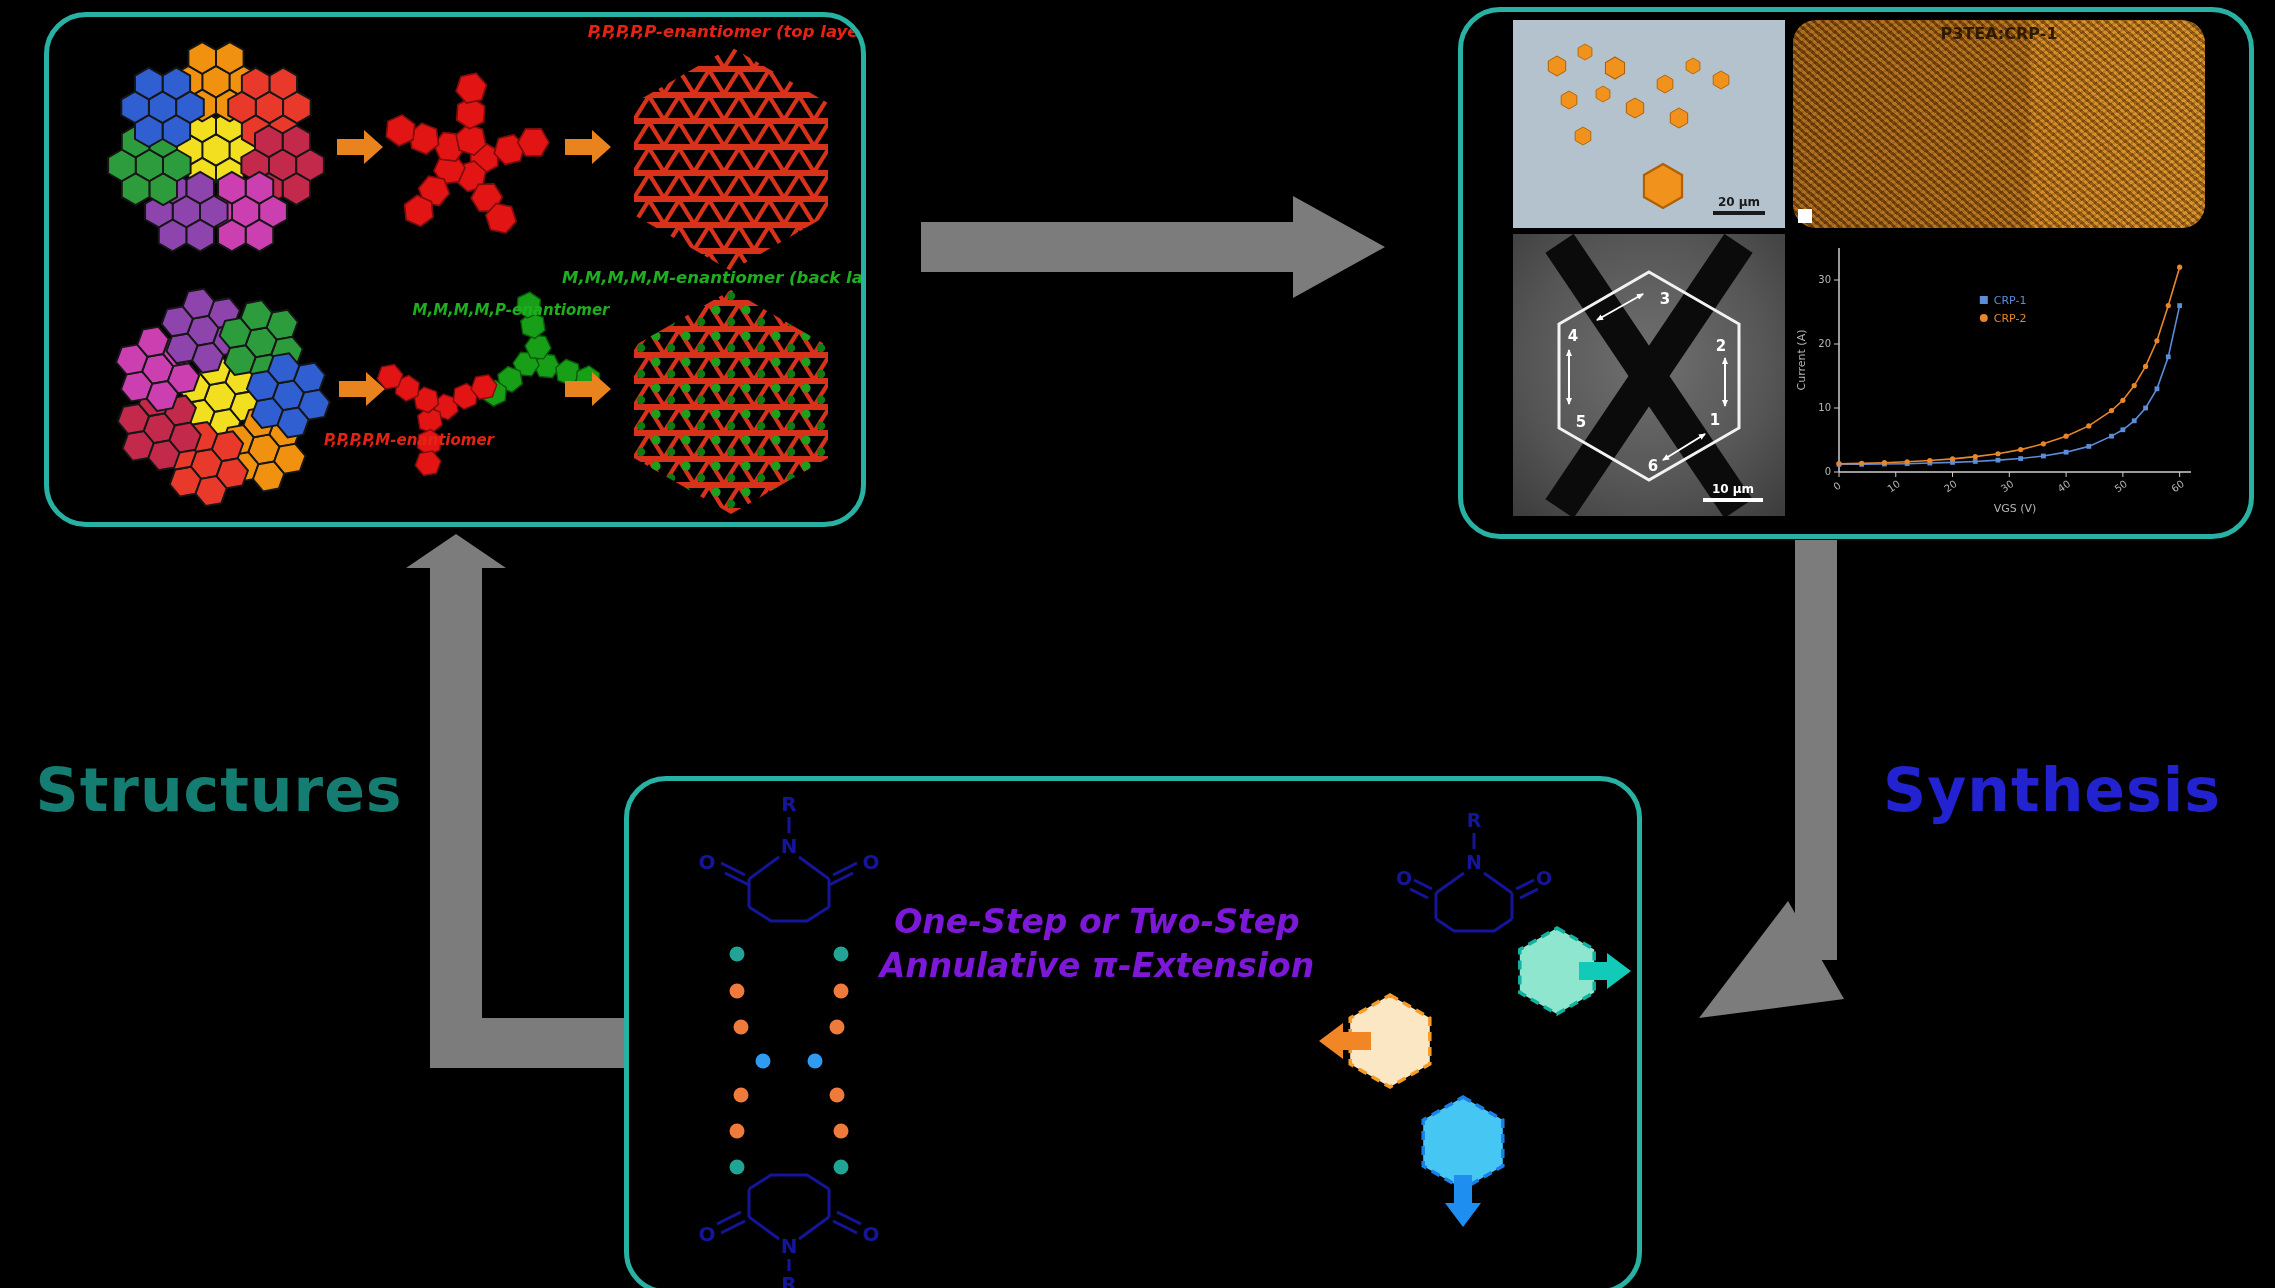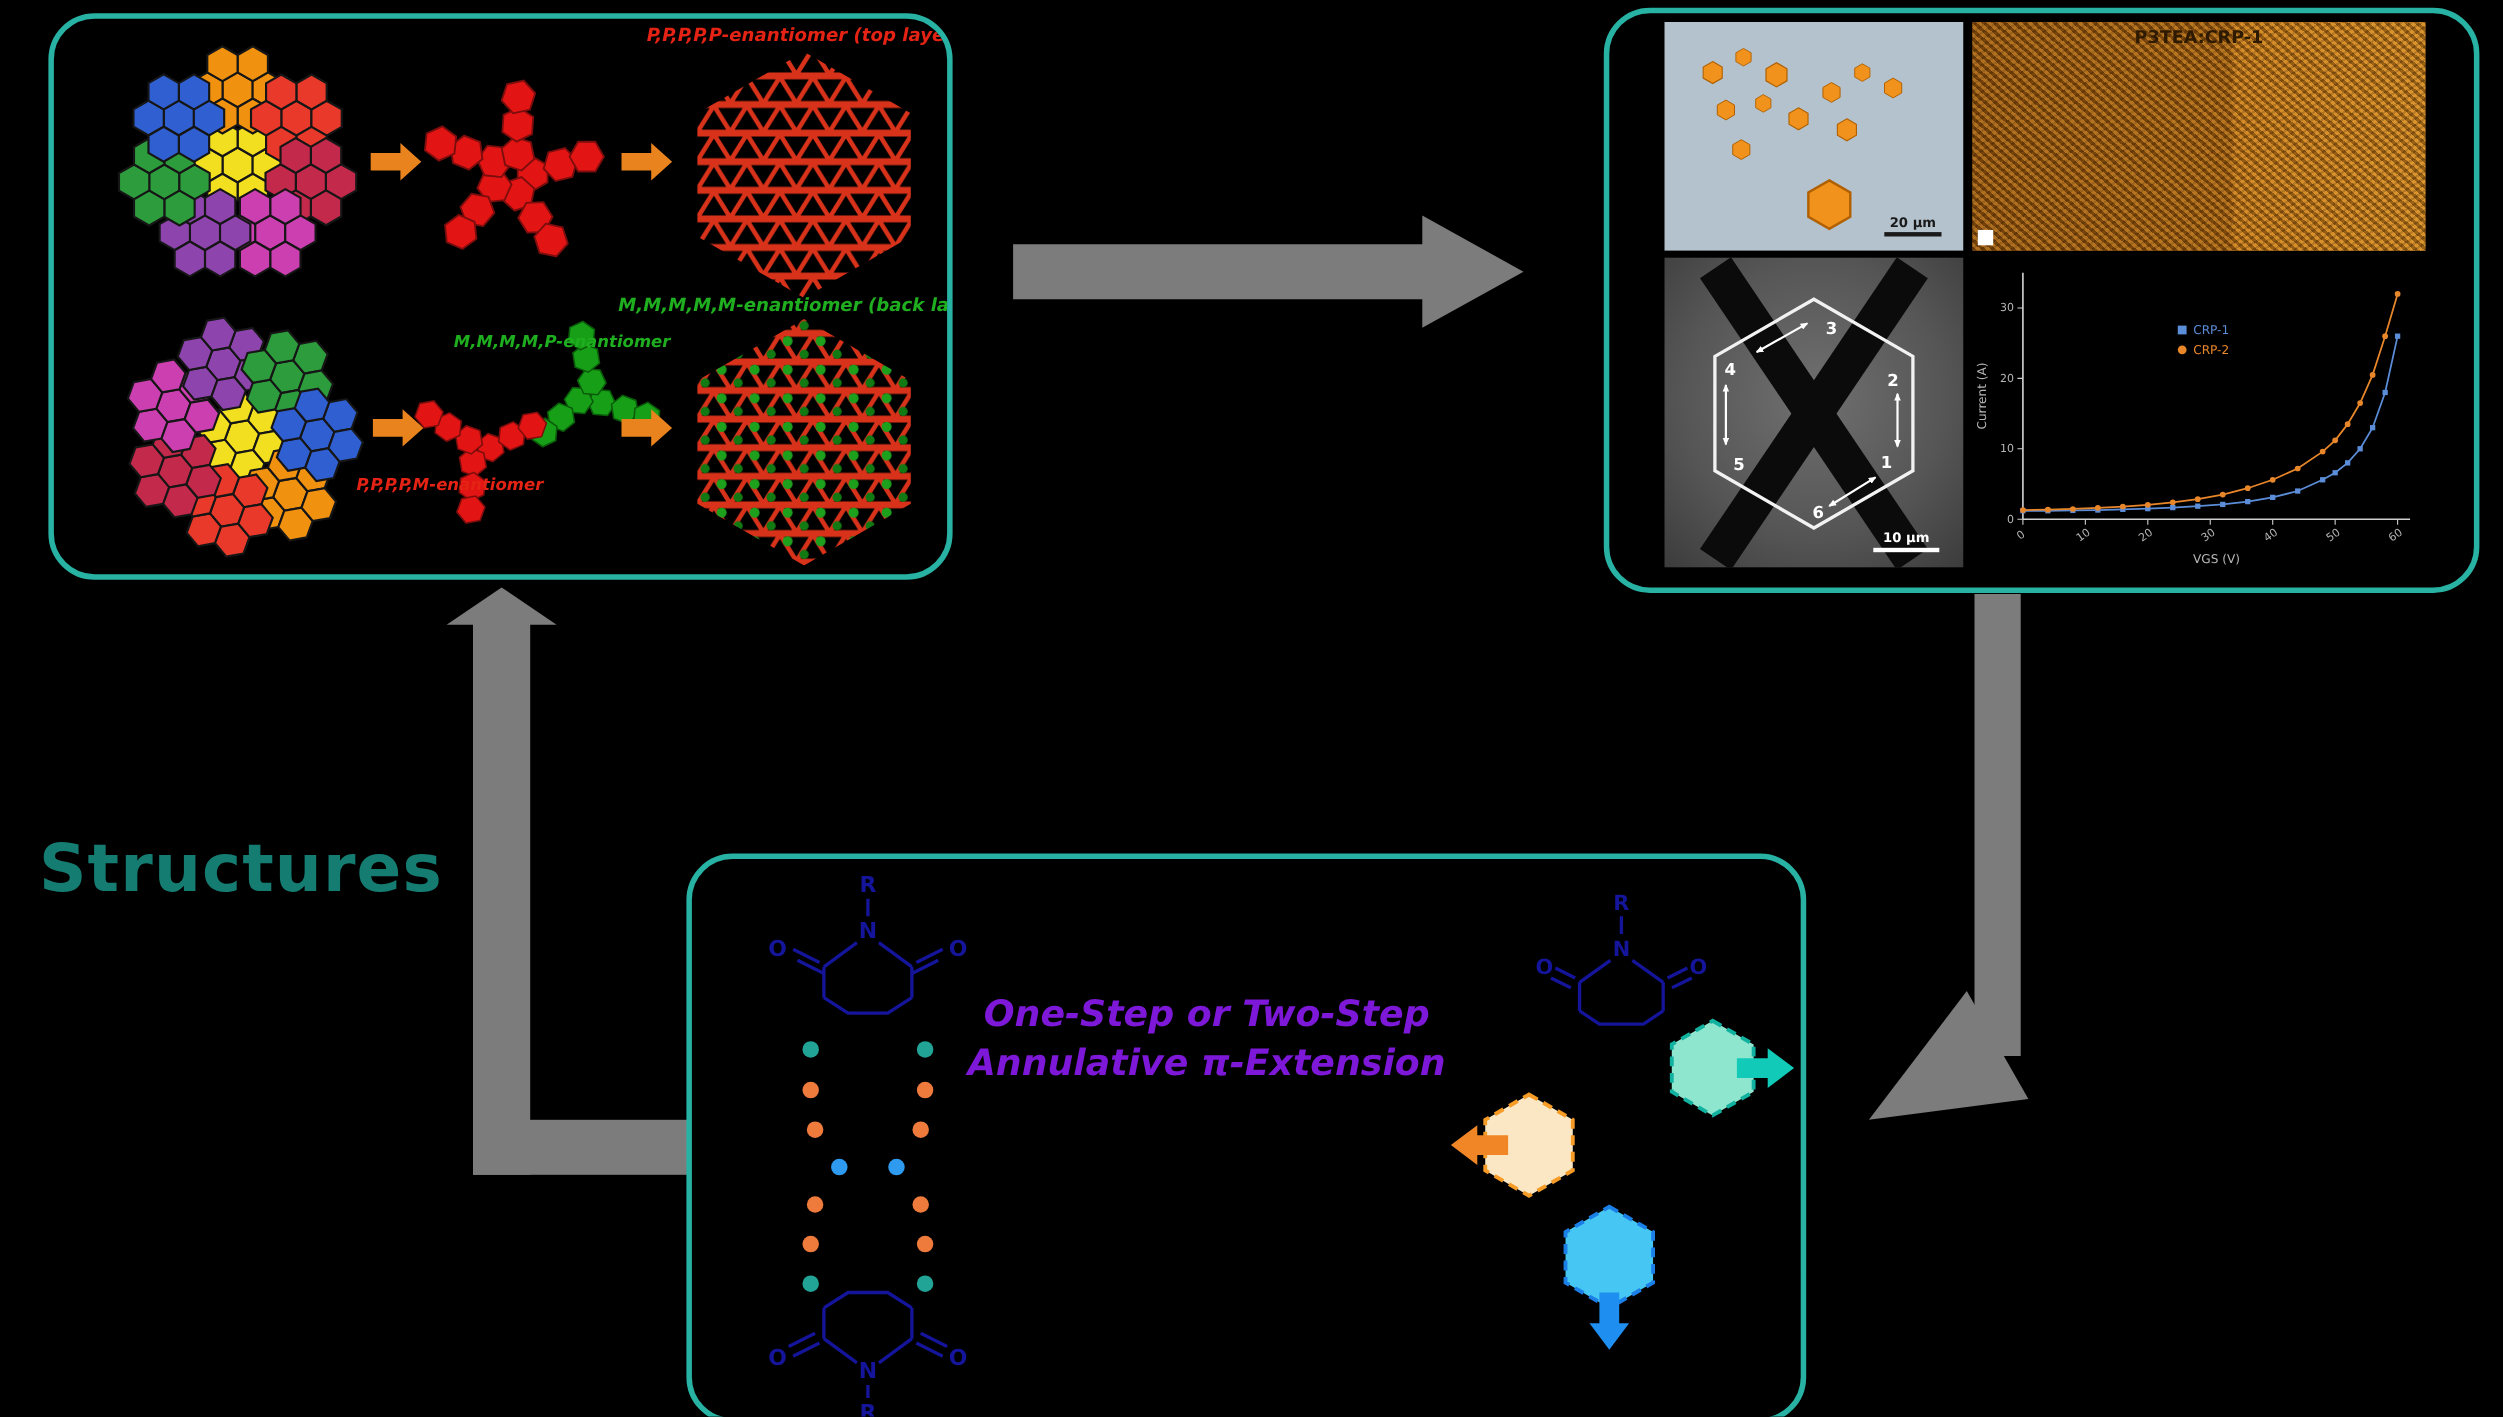--- a/index.html
+++ b/index.html
@@ -27,20 +27,21 @@
     </g>
 
     <g fill="#7c7c7c">
       <rect x="430" y="566" width="52" height="502"></rect>
       <rect x="430" y="1018" width="197" height="50"></rect>
       <polygon points="456,534 406,568 506,568"></polygon>
     </g>
   </svg>
 
   <div class="headline" style="left:219px;top:755px;font-size:60px;color:#157c72;">Structures</div>
+  <div class="headline" style="left:2052px;top:755px;font-size:60px;color:#2222d0;">Synthesis</div>
 
   <div class="panel" style="left:44px;top:12px;width:812px;height:505px;">
     <svg width="812" height="505" viewBox="0 0 812 505">
       <defs>
         <polygon id="hx" points="0,-13 11.3,-6.5 11.3,6.5 0,13 -11.3,6.5 -11.3,-6.5"></polygon>
         <g id="flower" stroke="#161616" stroke-width="1.6">
           <use href="#hx"></use>
           <use href="#hx" x="22.5" y="0"></use>
           <use href="#hx" x="-22.5" y="0"></use>
           <use href="#hx" x="11.3" y="19.5"></use>
@@ -127,21 +128,21 @@
         <use href="#ohx" transform="translate(150,166) scale(2.2)"></use>
       </g>
       <text x="226" y="186" text-anchor="middle" font-size="12" font-weight="bold" fill="#1a1a1a">20 μm</text>
       <rect x="200" y="191" width="52" height="4" fill="#1a1a1a"></rect>
     </svg>
 
     <div class="abs" style="left:330px;top:8px;width:412px;height:208px;
                 background:
                   repeating-linear-gradient(41deg, rgba(70,35,0,0.38) 0 3px, rgba(255,180,70,0.28) 3px 6px),
                   repeating-linear-gradient(-33deg, rgba(40,20,0,0.30) 0 2px, rgba(0,0,0,0) 2px 5px),
-                  linear-gradient(90deg,#915510 0%,#a06012 57%,#c47c1c 58%,#cd8824 100%);">
+                  linear-gradient(90deg,#915510 0%,#a06012 57%,#c47c1c 58%,#cd8824 100%); border-radius: 23px;">
       <span style="position:absolute;left:50%;top:4px;transform:translateX(-50%);font-size:16px;font-weight:bold;color:#2d1a00;">P3TEA:CRP-1</span>
       <span style="position:absolute;left:5px;bottom:5px;width:14px;height:14px;background:#fff;"></span>
     </div>
 
     <svg class="abs" style="left:50px;top:222px;" width="272" height="282" viewBox="0 0 272 282">
       <defs>
         <radialGradient id="sembg" cx="50%" cy="45%" r="75%">
           <stop offset="0%" stop-color="#707070"></stop>
           <stop offset="60%" stop-color="#555555"></stop>
           <stop offset="100%" stop-color="#3b3b3b"></stop>

